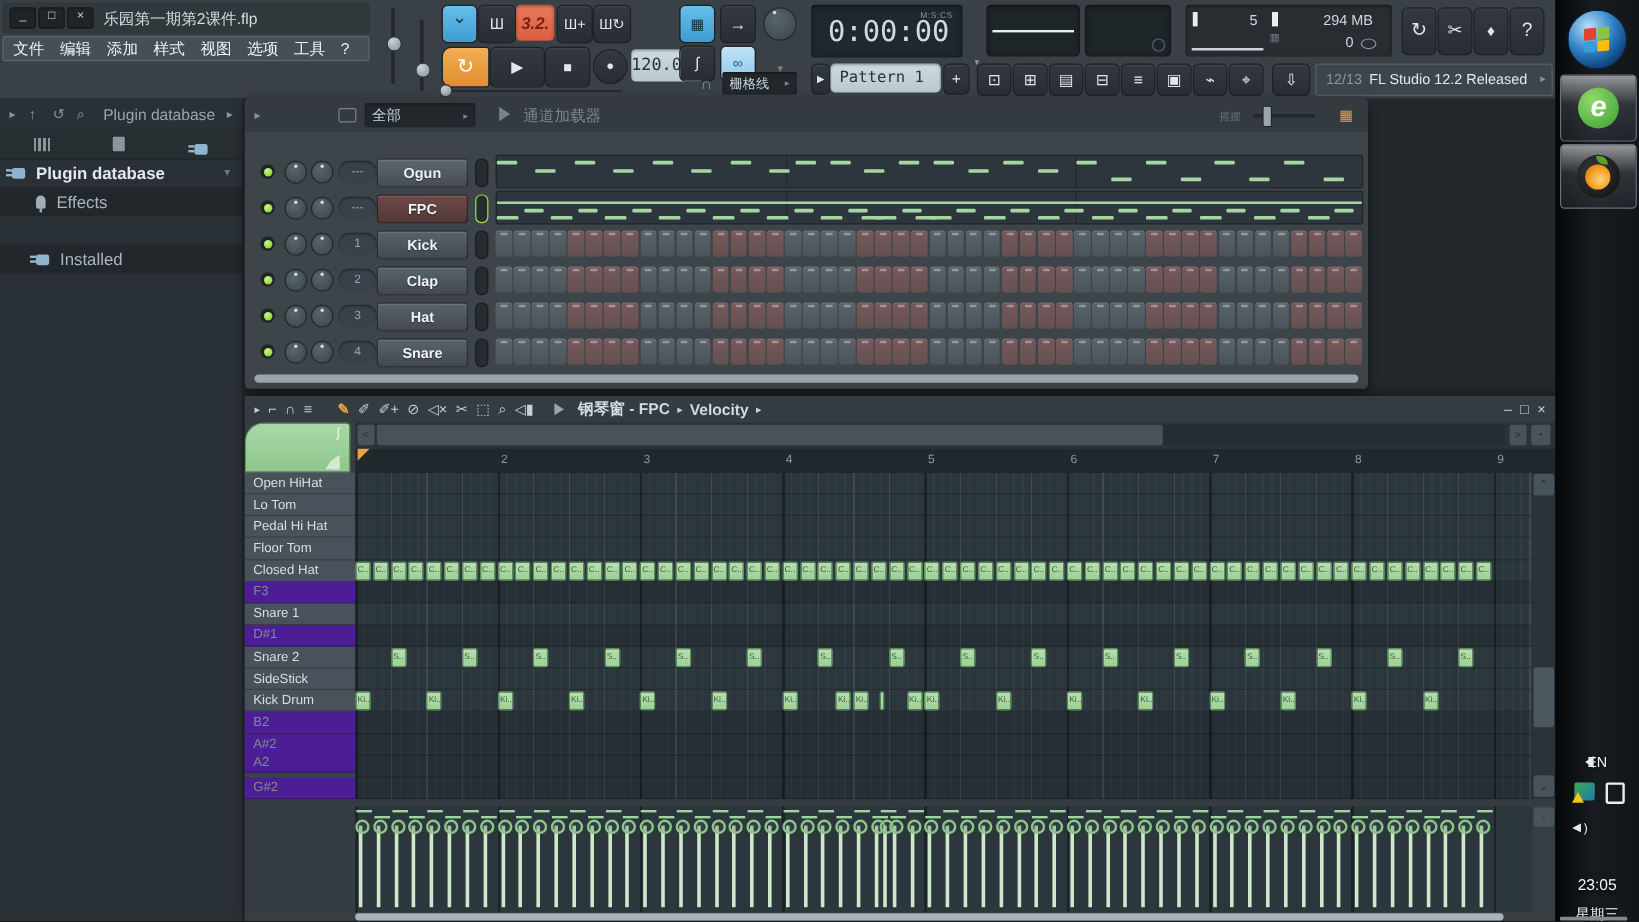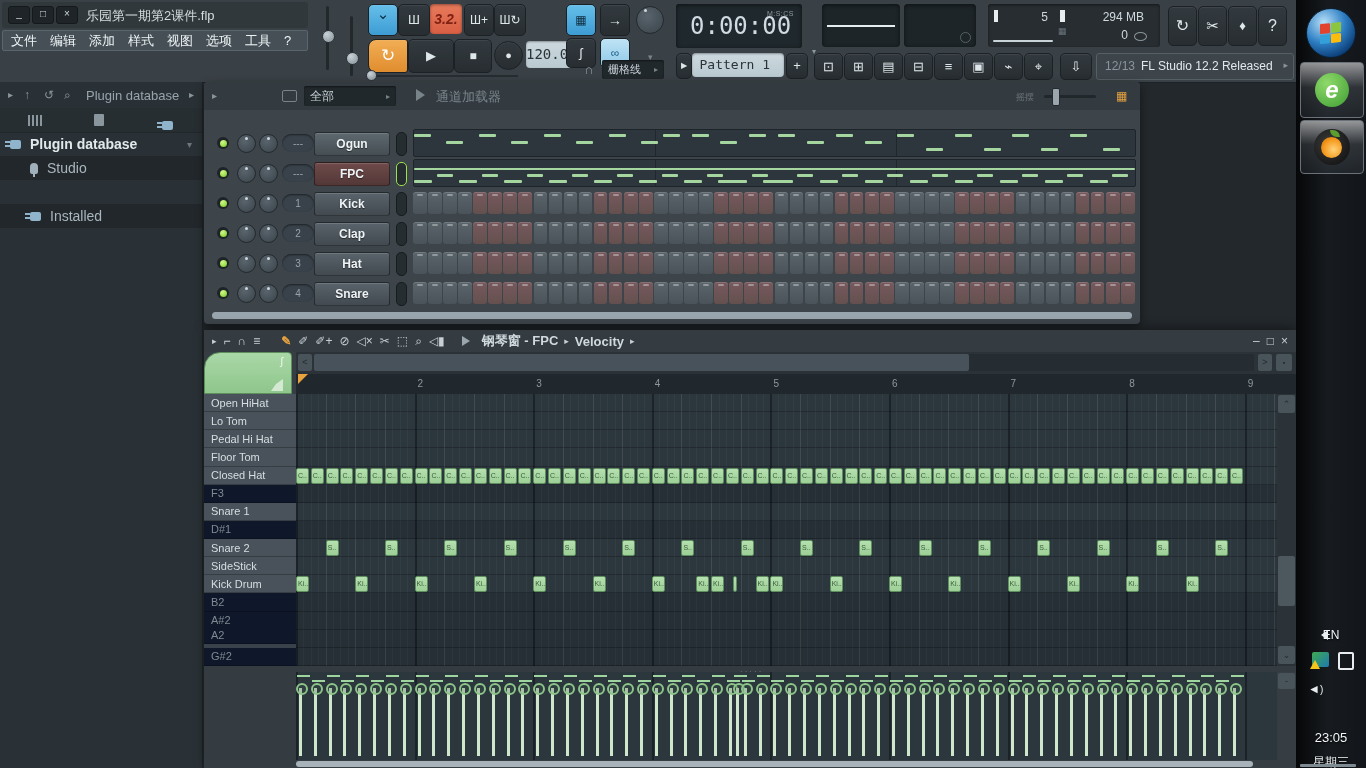--- a/index.html
+++ b/index.html
@@ -84,21 +84,21 @@
   .pr-ti{color:#c6d0d5;font-size:12px;margin-right:7px;}
   #pr-title{color:#cfd9de;font-size:13px;font-weight:bold;}
   #pr-scrollrow{left:92px;top:22px;width:1000px;height:22px;background:#2b3238;}
   #pr-green{left:0;top:22px;width:88px;height:42px;background:linear-gradient(180deg,#a9d8a6,#8fc68c);
     border-radius:16px 4px 0 0;border:1px solid #5f8f5f;box-sizing:border-box;}
   #pr-timeline{left:92px;top:44px;width:1000px;height:20px;background:#20282e;border-bottom:1px solid #141b20;}
   .bar-num{position:absolute;top:4px;font-size:10px;color:#8d979d;}
   .pr-key{position:absolute;left:0;width:92px;box-sizing:border-box;padding-left:7px;
     font-size:11px;display:flex;align-items:center;border-bottom:1px solid rgba(0,0,0,.25);}
   .pr-key.named{background:#49525a;color:#d6dee2;}
-  .pr-key.black{background:#0f172a;color:#7f8a91;}
+  .pr-key.black{background:#4c1d95;color:#7f8a91;}
   #pr-grid{left:92px;top:64px;width:981px;height:272px;background-color:#2c363d;
     background-image:
       repeating-linear-gradient(90deg,#1b2329 0 2px,transparent 2px 118.6px),
       repeating-linear-gradient(90deg,rgba(255,255,255,.07) 0 1px,transparent 1px 29.65px),
       repeating-linear-gradient(90deg,rgba(255,255,255,.035) 0 1px,transparent 1px 7.4125px);}
   .grid-row{position:absolute;left:0;width:981px;height:18.13px;border-bottom:1px solid rgba(0,0,0,.22);box-sizing:border-box;}
   .grid-row.black{background:rgba(0,0,0,.13);}
   .note{position:absolute;height:16px;background:linear-gradient(180deg,#b6e0b0,#9ccf96);
     border:1px solid #5f8f5f;border-radius:2px;box-sizing:border-box;font-size:7px;color:#3a5a38;
     overflow:hidden;line-height:14px;padding-left:1px;}
@@ -252,21 +252,21 @@
       <span class="abs ic-plug" style="left:162px;top:8px;"></span>
     </div>
     <div id="browser-tree" class="abs" style="left:0;top:50px;width:202px;height:630px;">
         <div class="tree-row" style="top: 0px;">
           <span class="ic-plug" style="margin-left: 10px;"></span>
           <span style="margin-left: 9px; color: rgb(226, 233, 236); font-weight: bold;">Plugin database</span>
           <span style="margin-left: auto; margin-right: 10px; color: rgb(106, 117, 124); font-size: 10px;">▾</span>
         </div>
         <div class="tree-row sub" style="top: 24px;">
           <span class="ic-eff" style="margin-left: 30px;"></span>
-          <span style="margin-left: 9px; color: rgb(170, 182, 189);">Studio</span>
+          <span style="margin-left: 9px; color: rgb(170, 182, 189);">Effects</span>
         </div>
         <div class="tree-row sub" style="top: 72px;">
           <span class="ic-plug" style="margin-left: 30px;"></span>
           <span style="margin-left: 9px; color: rgb(170, 182, 189);">Installed</span>
         </div>
       </div>
   </div>
 
   <div id="rack" class="abs">
     <div id="rack-header" class="abs">

